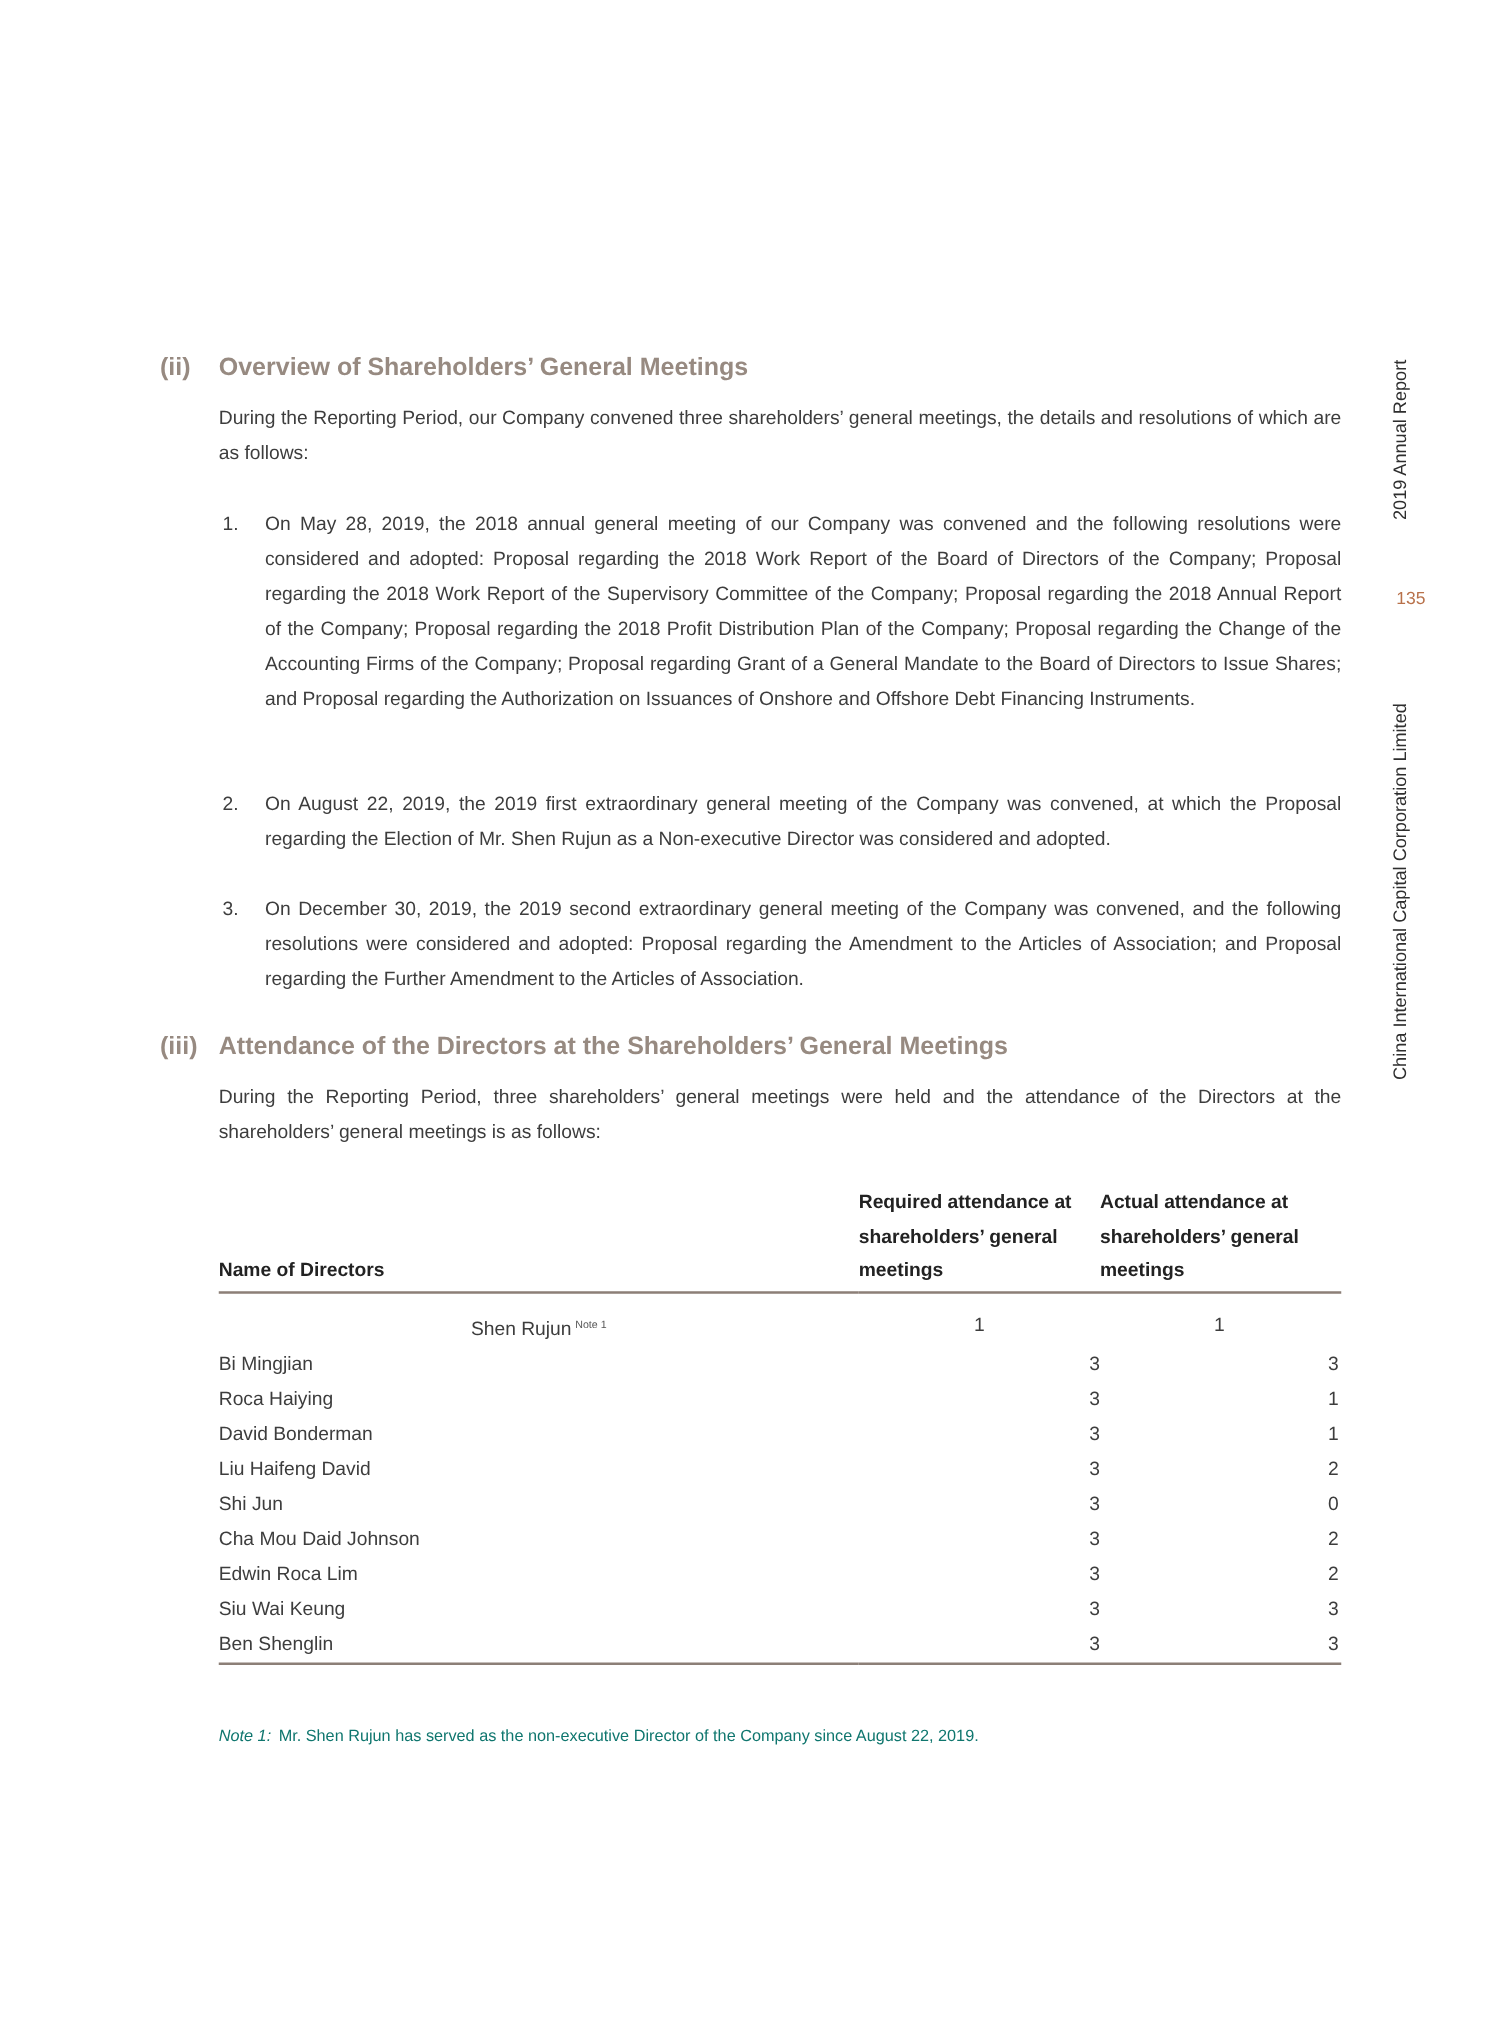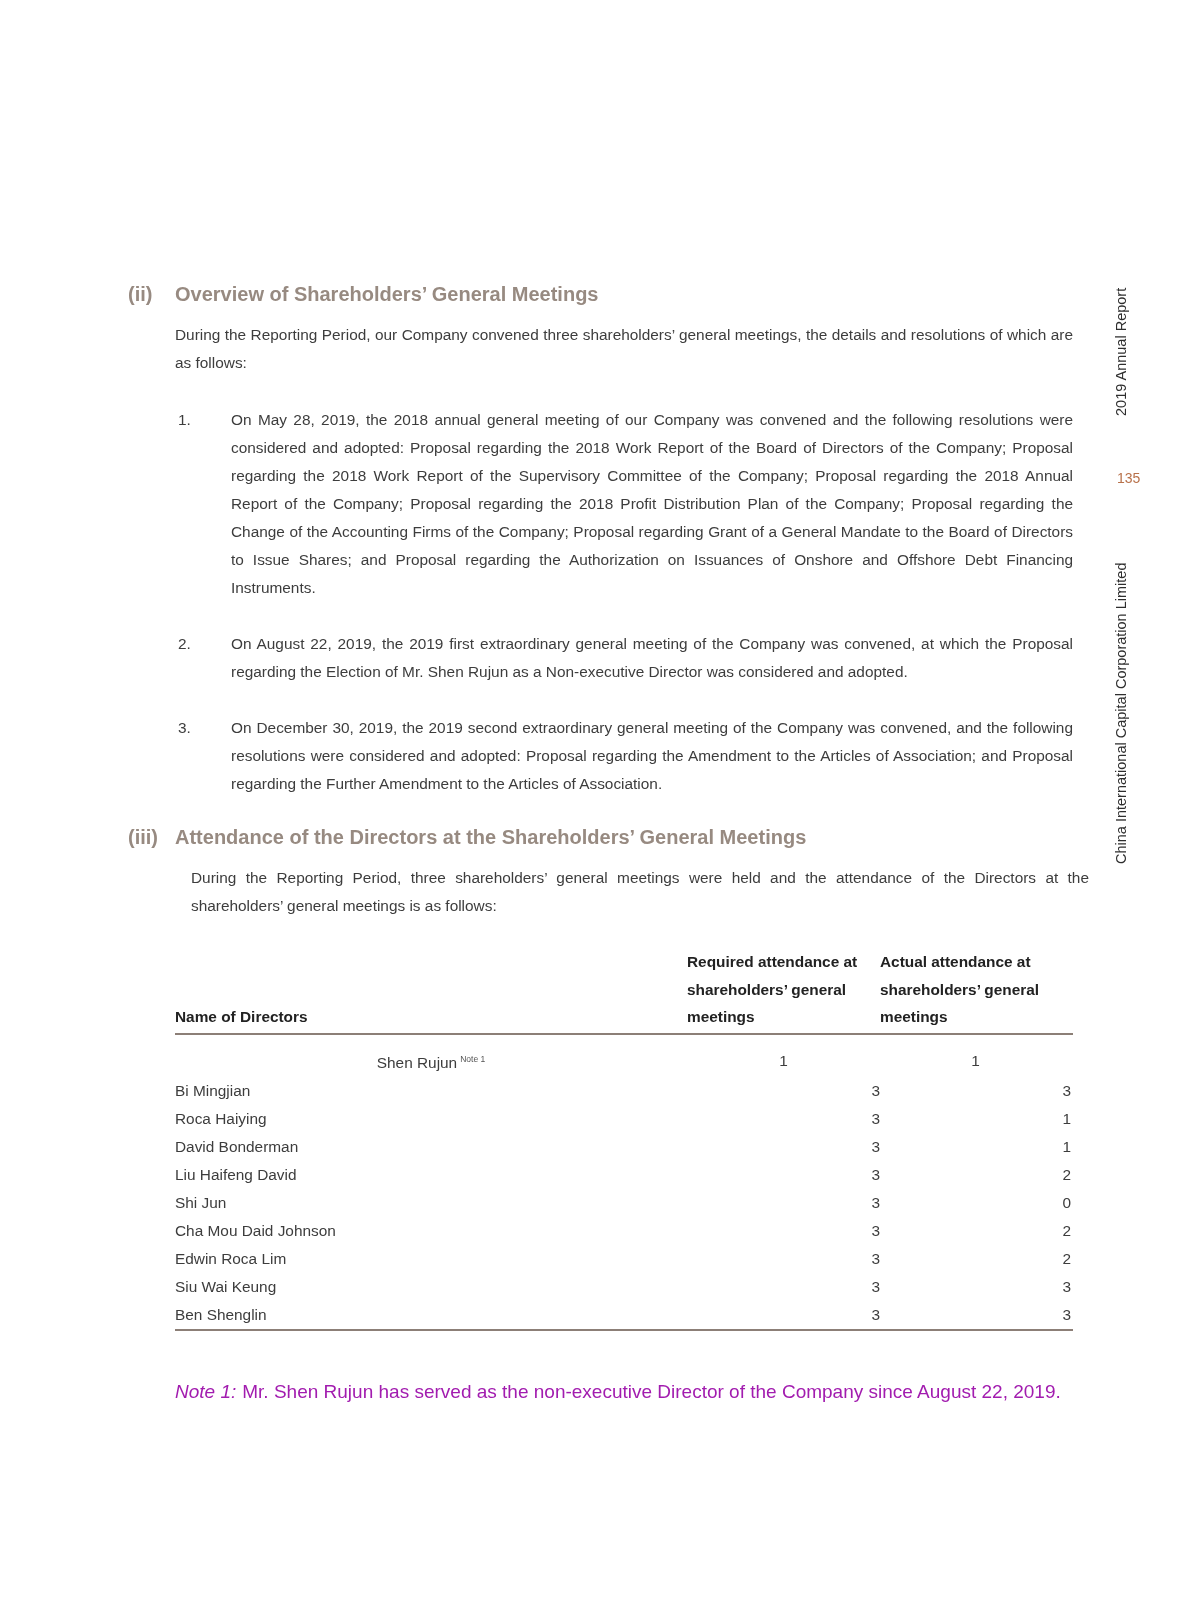--- a/index.html
+++ b/index.html
@@ -5,42 +5,42 @@
   html, body { margin:0; padding:0; background:#ffffff; }
   body { width:1190px; height:1615px; position:relative; overflow:hidden;
          font-family:"Liberation Sans", sans-serif; color:#3a3a3a; }
   .heading { position:absolute; font-weight:bold; font-size:20px; color:#978a81; white-space:nowrap; }
   .heading .num { position:absolute; left:0; }
   .heading .title { position:absolute; }
   .para { position:absolute; left:175px; width:898px; font-size:15.4px; line-height:28px;
           text-align:justify; color:#3d3d3d; font-weight:normal; }
   .list-item { position:absolute; left:175px; width:898px; font-size:15.4px; line-height:28px; color:#3d3d3d; }
   .list-item .num { position:absolute; left:3px; top:0; }
-  .list-item .text { margin-left:56px; text-align:justify; }
+  .list-item .text { margin-left:37px; text-align:justify; }
   .side-year { position:absolute; left:1113px; top:276px; width:140px; height:22px;
                transform-origin:0 0; transform:rotate(-90deg) translate(-140px,0);
                font-size:14.5px; color:#2e2e2e; white-space:nowrap; }
   .side-company { position:absolute; left:1113px; top:544px; width:320px; height:22px;
                transform-origin:0 0; transform:rotate(-90deg) translate(-320px,0);
                font-size:14.5px; color:#2e2e2e; white-space:nowrap; }
   .page-number { position:absolute; left:1117px; top:470px; font-size:14px; font-weight:normal; color:#b8714a; }
   table.attendance { position:absolute; left:175px; top:948px; width:898px; border-collapse:collapse;
                      font-size:15.4px; color:#3d3d3d; }
   table.attendance th { font-weight:bold; color:#222; vertical-align:bottom; line-height:27.5px;
                         padding:0 0 2px 0; border-bottom:2px solid #8c7f77; }
   table.attendance th.name { text-align:left; width:512px; }
   table.attendance th.req { text-align:left; width:193px; padding-right:0; }
   table.attendance th.act { text-align:left; padding-right:2px; }
   table.attendance td { line-height:28px; padding:0; }
   table.attendance tr.first td { padding-top:10px;text-align:center; }
   table.attendance td.req, table.attendance td.act { text-align:right; }
   table.attendance td.act { padding-right:2px; }
   table.attendance tr.last td { border-bottom:2px solid #8c7f77; padding-bottom:0; }
   .note-sup { font-size:8.5px; vertical-align:super; margin-left:3px; color:#555; }
-  .note { position:absolute; left:175px; top:1381px; font-size:19px; color:#a21caf; white-space:nowrap; }
+  .note { position:absolute; left:175px; top:1381px; font-size:13px; color:#0f766e; white-space:nowrap; }
   .note .label { font-style:italic; margin-right:6px; }
 </style>
 </head>
 <body>
 
 <div class="side-year">2019 Annual Report</div>
 <div class="page-number">135</div>
 <div class="side-company">China International Capital Corporation Limited</div>
 
 <div class="heading" style="left:128px; top:283px;">
@@ -63,21 +63,21 @@
 <div class="list-item" style="top:714px;">
   <span class="num">3.</span>
   <div class="text">On December 30, 2019, the 2019 second extraordinary general meeting of the Company was convened, and the following resolutions were considered and adopted: Proposal regarding the Amendment to the Articles of Association; and Proposal regarding the Further Amendment to the Articles of Association.</div>
 </div>
 
 <div class="heading" style="left:128px; top:826px;">
   <span class="num">(iii)</span>
   <span class="title" style="left:47px;">Attendance of the Directors at the Shareholders’ General Meetings</span>
 </div>
 
-<div class="para" style="top:864px;margin-left:16px;">During the Reporting Period, three shareholders’ general meetings were held and the attendance of the Directors at the shareholders’ general meetings is as follows:</div>
+<div class="para" style="top:864px;">During the Reporting Period, three shareholders’ general meetings were held and the attendance of the Directors at the shareholders’ general meetings is as follows:</div>
 
 <table class="attendance">
   <thead>
     <tr>
       <th class="name">Name of Directors</th>
       <th class="req">
         <div>Required attendance at</div>
         <div>shareholders’ general</div>
         <div>meetings</div>
       </th>

